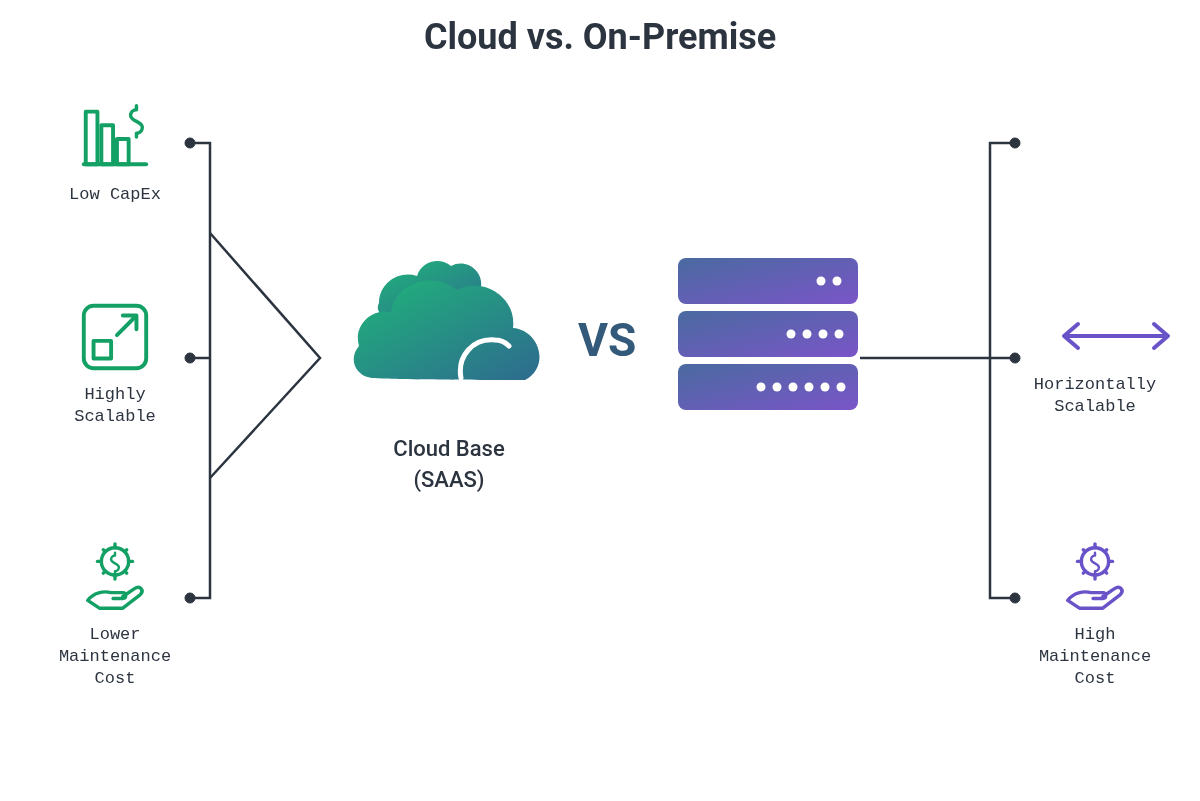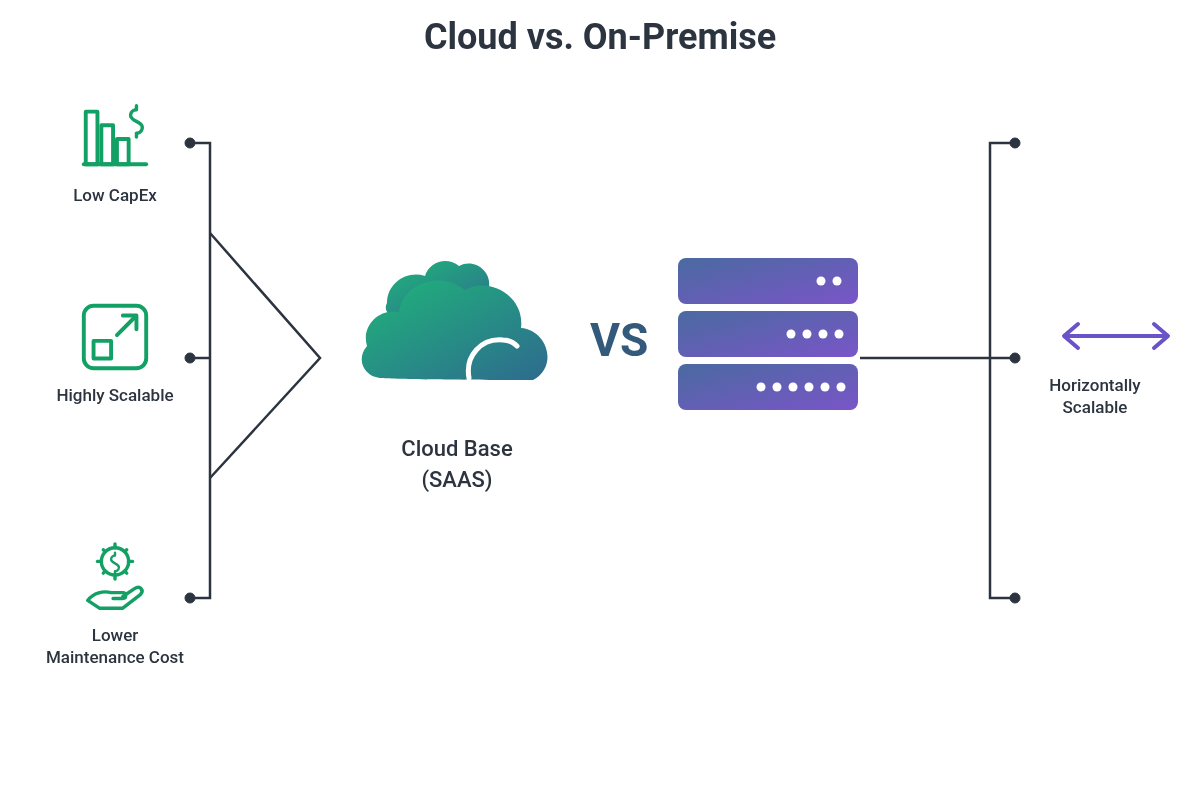--- a/index.html
+++ b/index.html
@@ -31,20 +31,21 @@
     .feature-item .icon-box {
       width: 78px;
       height: 78px;
       margin: 0 auto 8px;
     }
     .feature-label {
       font-size: 17px;
       font-weight: 500;
       color: #2c3440;
       line-height: 1.3;
+      font-family: Liberation Mono, monospace;
     }
     .center-item {
       position: absolute;
       text-align: center;
     }
     .center-label {
       font-size: 22px;
       font-weight: 500;
       color: #2c3440;
       line-height: 1.4;
@@ -123,21 +124,21 @@
       <svg viewBox="0 0 80 80" fill="none" stroke="#13a064" stroke-width="4" stroke-linecap="round" stroke-linejoin="round">
         <rect x="8" y="8" width="64" height="64" rx="10"></rect>
         <rect x="18" y="44" width="18" height="18"></rect>
         <line x1="42" y1="38" x2="60" y2="20"></line>
         <polyline points="48,18 62,18 62,32"></polyline>
       </svg>
     </div>
     <div class="feature-label">Highly Scalable</div>
   </div>
 
-  <div class="center-item" style="left:342px; top:190px; width:230px;">
+  <div class="center-item" style="left:334px; top:190px; width:230px;">
     <div>
       <svg width="220" height="170" viewBox="0 0 220 170">
         <defs>
           <linearGradient id="cloudgrad" x1="0%" y1="0%" x2="100%" y2="100%">
             <stop offset="0%" stop-color="#1fb57a"></stop>
             <stop offset="100%" stop-color="#2e6a8f"></stop>
           </linearGradient>
         </defs>
 
         <path d="M 40 55 C 40 35 60 22 78 28 C 82 14 100 8 112 18 C 126 10 145 22 142 40 C 155 42 160 62 146 70 L 54 70 C 42 70 36 62 40 55 Z" fill="url(#cloudgrad)"></path>
@@ -146,21 +147,21 @@
 
         <path d="M 122 130 C 118 108 134 90 156 92 C 160 92 166 94 170 98" stroke="#fff" stroke-width="5" fill="none" stroke-linecap="round"></path>
       </svg>
     </div>
     <div class="center-label">
       <span>Cloud Base</span><br>
       <span>(SAAS)</span>
     </div>
   </div>
 
-  <div class="vs-label" style="left:590px; top:255px;">VS</div>
+  <div class="vs-label" style="left:578px; top:255px;">VS</div>
 
   <div class="center-item" style="left:668px; top:195px; width:200px;">
     <div>
       <svg width="190" height="165" viewBox="0 0 190 165">
         <defs>
           <linearGradient id="servgrad" x1="0%" y1="0%" x2="100%" y2="100%">
             <stop offset="0%" stop-color="#4a6aa0"></stop>
             <stop offset="100%" stop-color="#7a55c8"></stop>
           </linearGradient>
         </defs>
@@ -188,14 +189,32 @@
     <div class="icon-box" style="height:50px;">
       <svg viewBox="0 0 120 40" width="120" height="40" fill="none" stroke="#6a52c9" stroke-width="4" stroke-linecap="round" stroke-linejoin="round">
         <line x1="10" y1="20" x2="110" y2="20"></line>
         <polyline points="22,8 8,20 22,32"></polyline>
         <polyline points="98,8 112,20 98,32"></polyline>
       </svg>
     </div>
     <div class="feature-label">Horizontally Scalable</div>
   </div>
 
+  <div class="feature-item" style="left:1025px; top:480px;">
+    <div class="icon-box">
+      <svg viewBox="0 0 80 80" fill="none" stroke="#6a52c9" stroke-width="3.5" stroke-linecap="round" stroke-linejoin="round">
+        <circle cx="40" cy="24" r="14"></circle>
+        <path d="M 40 18 C 40 18 36 18 36 22 C 36 26 44 26 44 30 C 44 34 40 34 40 34 M 40 15 L 40 18 M 40 34 L 40 37" stroke-width="2.5"></path>
+        <line x1="40" y1="6" x2="40" y2="10"></line>
+        <line x1="40" y1="38" x2="40" y2="42"></line>
+        <line x1="22" y1="24" x2="26" y2="24"></line>
+        <line x1="54" y1="24" x2="58" y2="24"></line>
+        <line x1="28" y1="12" x2="30" y2="14"></line>
+        <line x1="50" y1="34" x2="52" y2="36"></line>
+        <line x1="28" y1="36" x2="30" y2="34"></line>
+        <line x1="50" y1="14" x2="52" y2="12"></line>
+        <path d="M 12 64 C 18 56 28 54 36 56 L 48 56 C 52 56 52 62 48 62 L 38 62 M 48 60 L 60 52 C 66 48 70 54 66 58 L 48 72 L 24 72 L 12 64"></path>
+      </svg>
+    </div>
+    <div class="feature-label">High Maintenance Cost</div>
+  </div>
 
 </div>
 
 </body></html>

